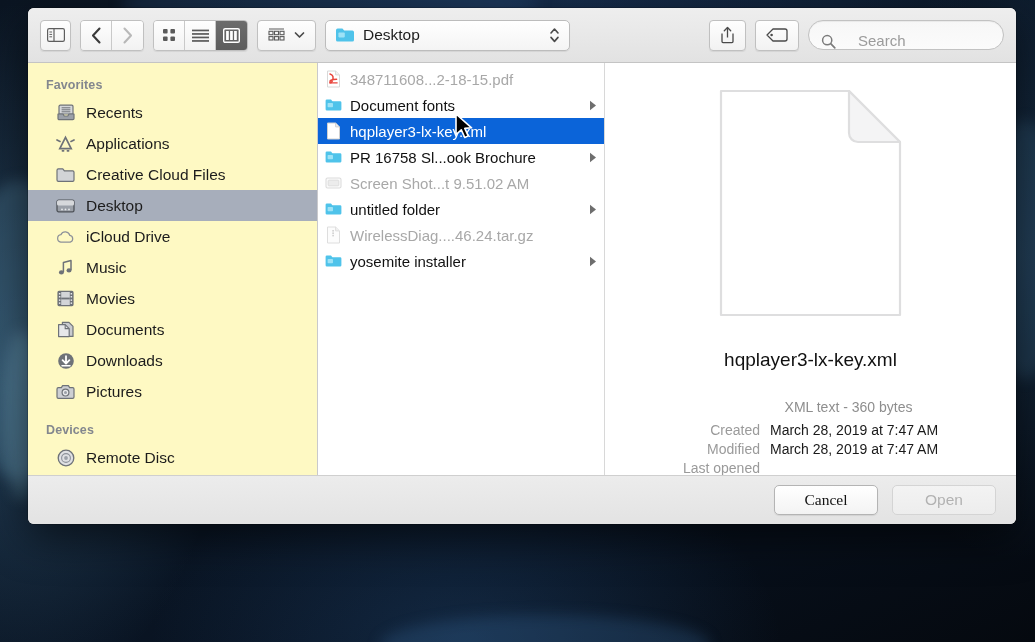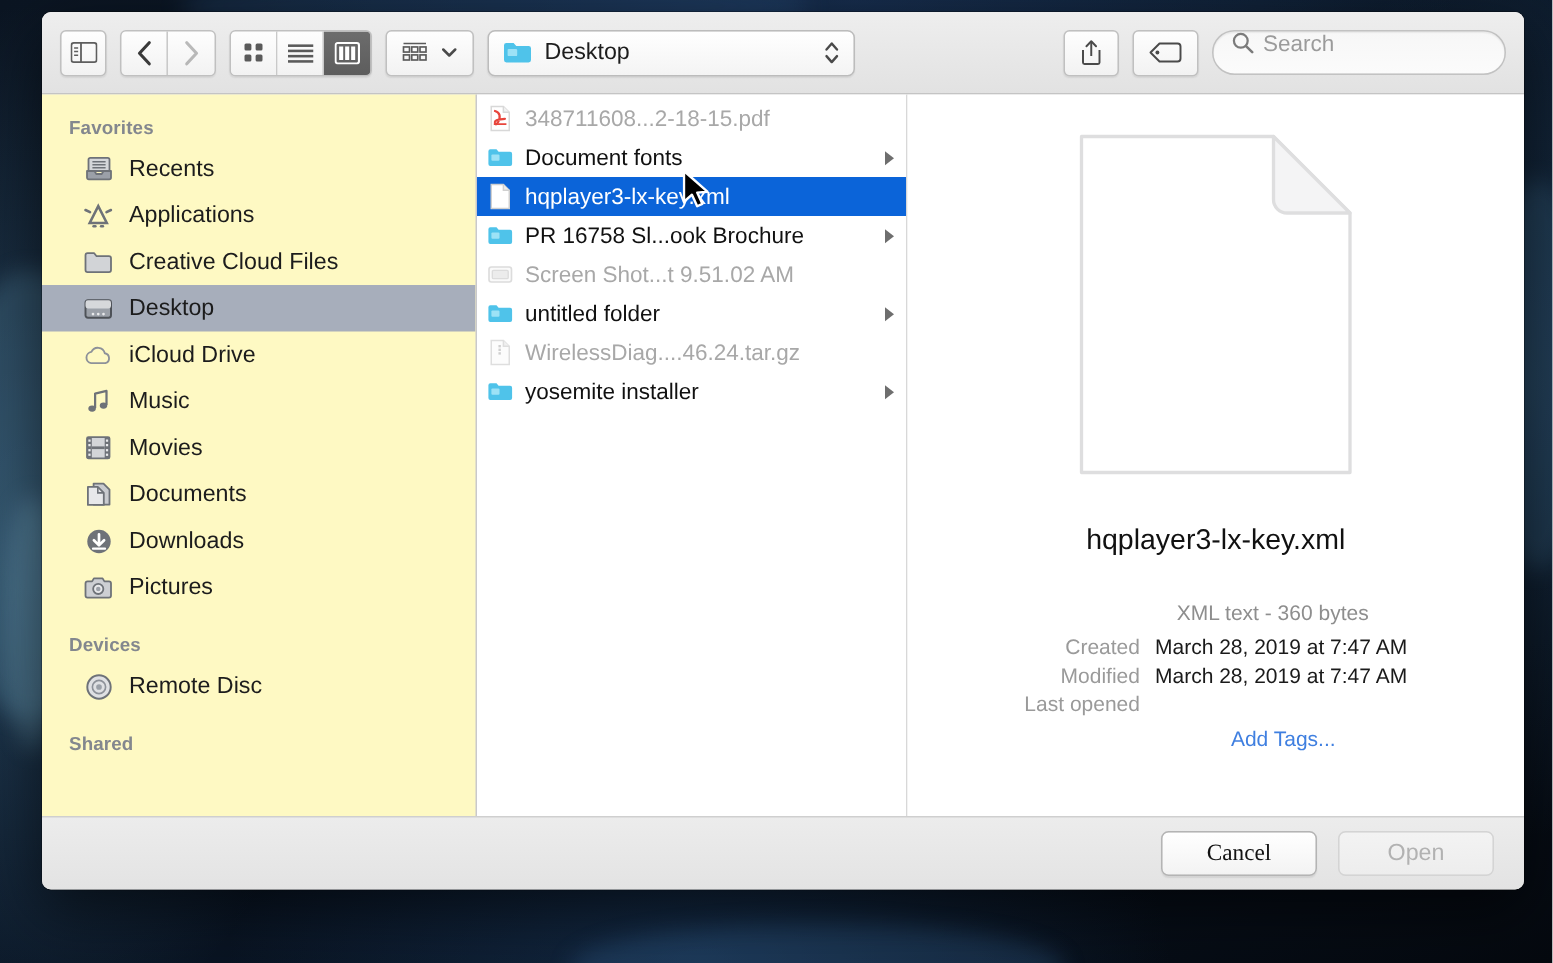--- a/index.html
+++ b/index.html
@@ -26,21 +26,21 @@
     position: absolute;
     border-radius: 50%;
     filter: blur(7px);
     pointer-events: none;
   }
 
   
   #dialog {
     position: absolute;
     left: 28px; top: 8px;
-    width: 988px; height: 585px;
+    width: 988px; height: 516px;
     border-radius: 6px;
     background: #ececec;
     box-shadow: 0 14px 40px rgba(0,0,0,0.55), 0 0 0 0.5px rgba(0,0,0,0.35);
     overflow: hidden;
     display: flex;
     flex-direction: column;
   }
 
   
   #toolbar {
@@ -103,22 +103,22 @@
     white-space: nowrap; overflow: hidden;
   }
   .spacer-flex { flex: 1 1 auto; }
 
   #search-field {
     width: 196px; height: 30px;
     border-radius: 15px;
     background: linear-gradient(180deg, #f7f7f7 0%, #fbfbfb 100%);
     border: 1px solid #c2c2c2;
     box-shadow: inset 0 1px 1px rgba(0,0,0,0.06);
-    display: flex; align-items: flex-start;
-    padding: 0 12px; gap: 6px;
+    display: flex; align-items: flex-end;
+    padding: 0 12px; gap: 22px;
     cursor: text;
   }
   #search-field .ph { font-size: 15px; color: #9b9b9b; }
 
   
   #body { flex: 1 1 auto; display: flex; min-height: 0; }
 
   
   #sidebar {
     width: 290px; flex: 0 0 290px;

